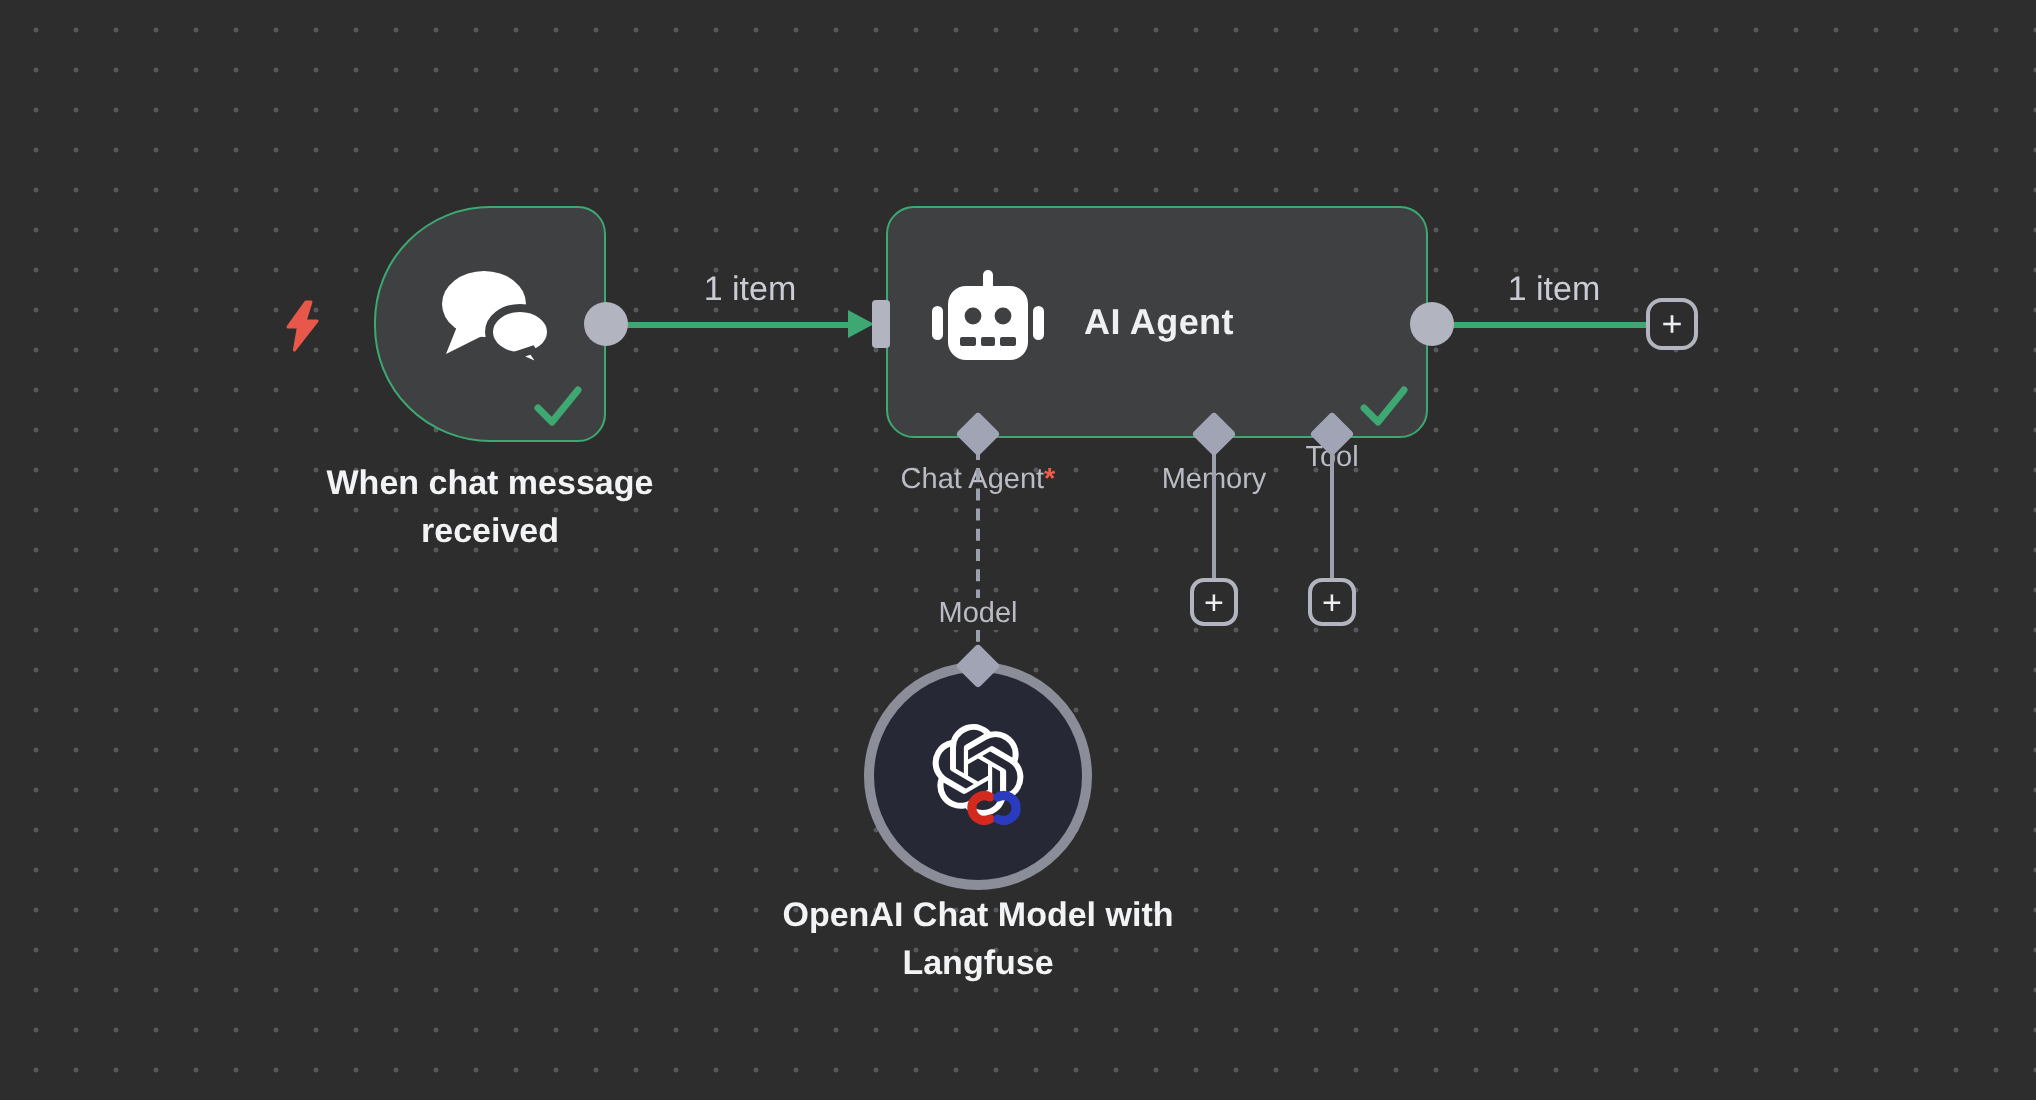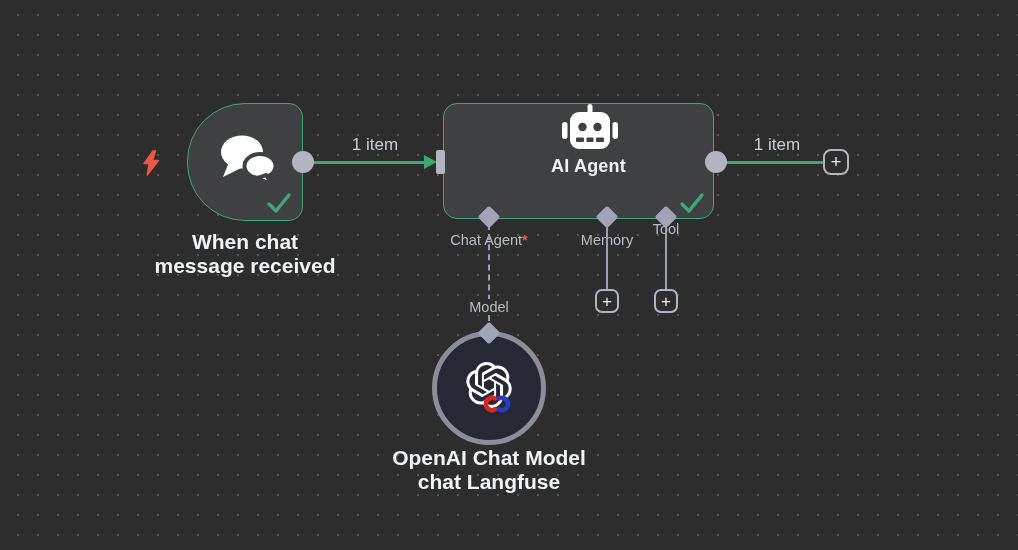--- a/index.html
+++ b/index.html
@@ -15,21 +15,20 @@
     background-color:#2d2d2d;
     background-image:radial-gradient(circle, #57585b 1.1px, transparent 1.4px);
     background-size:20px 20px;
     background-position:8px 5px;
   }
   .node{
     position:absolute;
     background:#3f4042;
     border:1.5px solid #3ea873;
     box-sizing:border-box;
-    flex-direction:column;
   }
   .node-trigger{
     left:187px; top:103px;
     width:116px; height:118px;
     border-radius:58px 14px 14px 58px;
   }
   .node-agent{
     left:443px; top:103px;
     width:271px; height:116px;
     border-radius:14px;
@@ -37,21 +36,21 @@
   }
   .node-title{
     color:#eef0f2;
     font-size:18px;
     font-weight:700;
     letter-spacing:.2px;
   }
   .node-label{
     position:absolute;
     color:#f2f3f5;
-    font-size:21px;
+    font-size:17px;
     font-weight:700;
     text-align:center;
     line-height:24px;
   }
   .edge-label{
     position:absolute;
     color:#c9ccd3;
     font-size:17px;
     text-align:center;
   }
@@ -243,15 +242,15 @@
     </div>
     <div style="position:absolute;left:45px;top:58px;">
       <svg width="30" height="20" viewBox="0 0 30 20">
         <path d="M13 4.5 A6.2 6.2 0 1 0 13 15.5" fill="none" stroke="#d42a1e" stroke-width="4.6" stroke-linecap="round"></path>
         <path d="M17 4.5 A6.2 6.2 0 1 1 17 15.5" fill="none" stroke="#2b3bbf" stroke-width="4.6" stroke-linecap="round"></path>
       </svg>
     </div>
   </div>
   <div class="diamond" style="left:481px;top:325px;"></div>
 
-  <div class="node-label" style="left:389px;top:446px;width:200px;">OpenAI Chat Model chat Langfuse</div>
+  <div class="node-label" style="left:389px;top:446px;width:200px;">OpenAI Chat Model with Langfuse</div>
 
 </div>
 
 </body></html>

